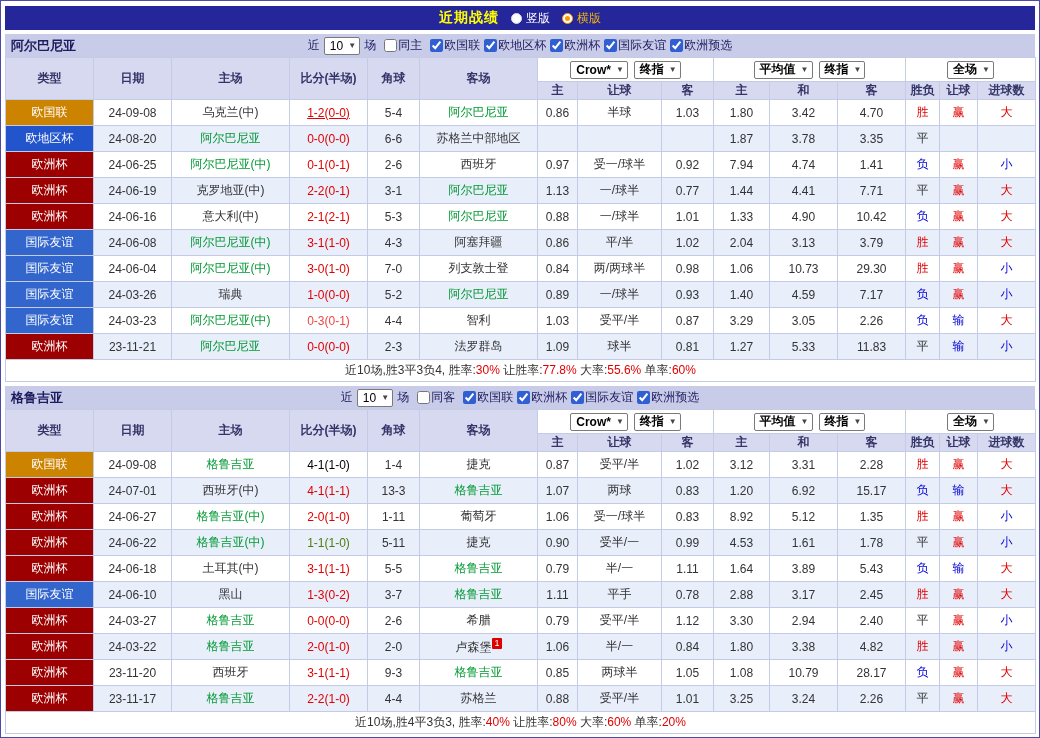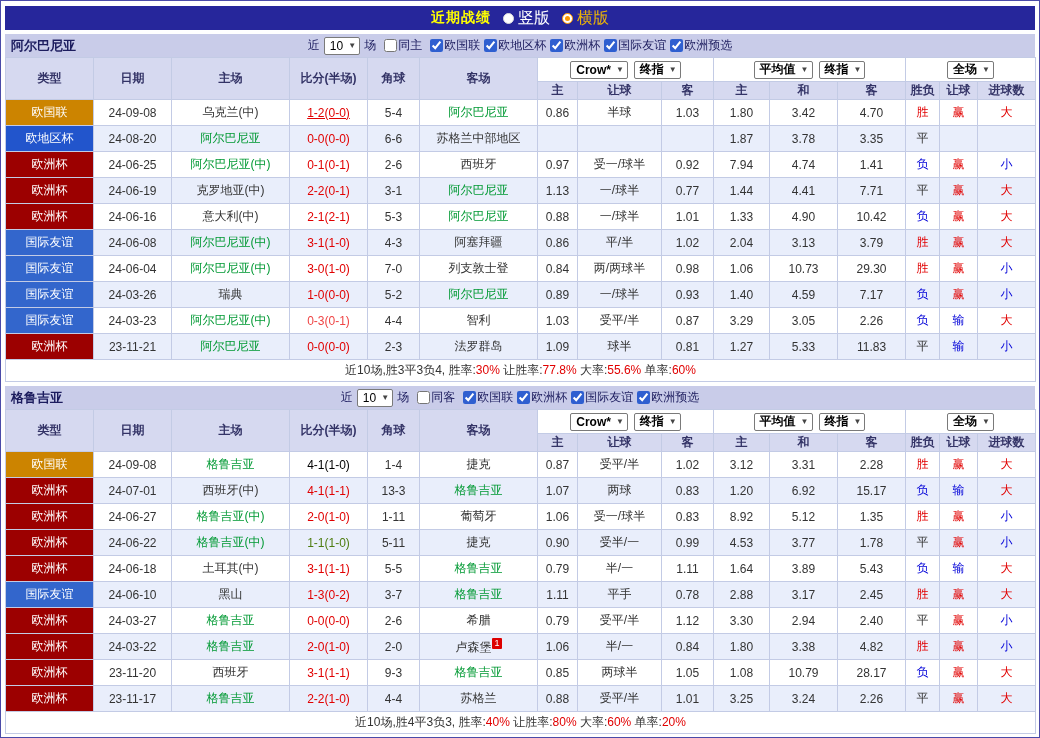--- a/index.html
+++ b/index.html
@@ -3,21 +3,21 @@
 <meta charset="utf-8">
 <style>
   * { box-sizing: border-box; margin: 0; padding: 0; }
   html,body { background:#fff; }
   body { font-family:"Liberation Sans","DejaVu Sans",sans-serif; font-size:12px; color:#333; }
   .page { width:1040px; height:738px; border:1px solid #4a4aa8; background:#fff; padding:5px 4px 0 4px; overflow:hidden; }
 
   
   .topbar { height:24px; background:#26269b; display:flex; align-items:center; justify-content:center; gap:12px; }
   .topbar .title { color:#ffff00; font-weight:bold; font-size:14px; letter-spacing:1px; }
-  .radio-opt { display:inline-flex; align-items:center; gap:4px; cursor:pointer; font-size:16px; }
+  .radio-opt { display:inline-flex; align-items:center; gap:4px; cursor:pointer; font-size:12px; }
   .radio { width:11px; height:11px; border-radius:50%; background:#fff; border:1px solid #ddd; display:inline-block; position:relative; }
   .radio.selected { border-color:#ff9900; }
   .radio.selected::after { content:""; position:absolute; left:2px; top:2px; right:2px; bottom:2px; border-radius:50%; background:#ff9900; }
   .vlabel { color:#ffffff; }
   .hlabel { color:#eab308; }
 
   
   .team-section { margin-top:4px; }
   .section-bar { height:23px; background:#c9cce9; position:relative; display:flex; align-items:center; justify-content:center; }
   .team-name { position:absolute; left:6px; font-weight:bold; font-size:13px; color:#1c1c5e; }
@@ -512,21 +512,21 @@
             <td style="background:#9c0000;color:#fff;">欧洲杯</td>
             <td>24-06-22</td>
             <td style="color:#009933;">格鲁吉亚(中)</td>
             <td style="color:#4d7c0f;">1-1(1-0)</td>
             <td>5-11</td>
             <td>捷克</td>
             <td>0.90</td>
             <td>受半/一</td>
             <td>0.99</td>
             <td>4.53</td>
-            <td>3.77</td>
+            <td>1.61</td>
             <td>1.78</td>
             <td style="color:#333333;">平</td>
             <td style="color:#e10000;">赢</td>
             <td style="color:#0000d8;">小</td>
           </tr>
           <tr>
             <td style="background:#9c0000;color:#fff;">欧洲杯</td>
             <td>24-06-18</td>
             <td>土耳其(中)</td>
             <td style="color:#e10000;">3-1(1-1)</td>

